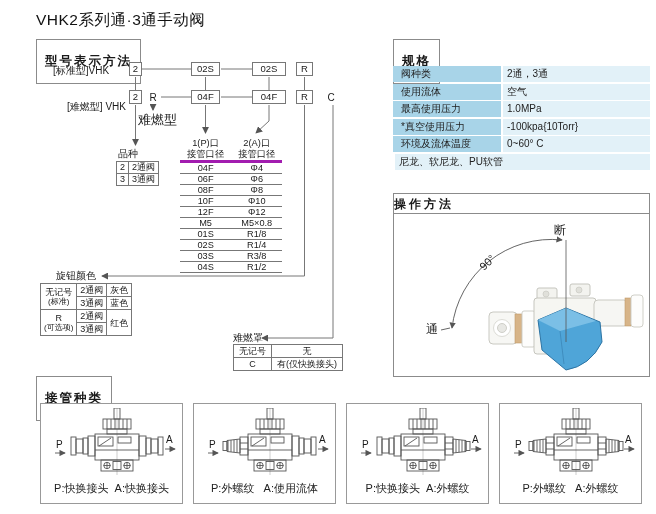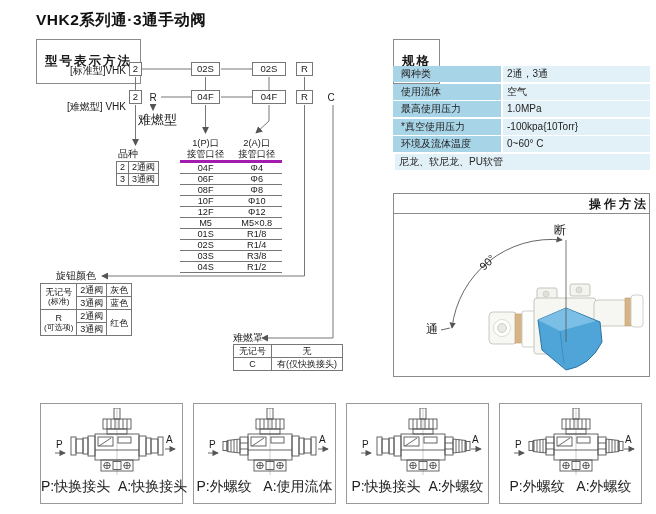--- a/index.html
+++ b/index.html
@@ -1,19 +1,19 @@
 <!DOCTYPE html>
 <html style="--spec-label-bg: #a8d4e8; --spec-value-bg: #e2f1f8; --knob-blue: #4fa5d8;"><head>
 <meta charset="utf-8">
 <style>
   *{box-sizing:border-box;margin:0;padding:0}
   html,body{background:#fff}
   #page{position:relative;width:656px;height:514px;background:#fff;overflow:hidden;
         font-family:"Liberation Sans","DejaVu Sans",sans-serif;color:#1a1a1a}
-  #page-title{position:absolute;left:36px;top:10px;font-size:15.5px;font-weight:bold;color:#111;letter-spacing:.5px}
+  #page-title{position:absolute;left:36px;top:10px;font-size:15.5px;font-weight:normal;color:#111;letter-spacing:.5px}
   .hdbox{position:absolute;border:1.5px solid #8b8b8b;background:#fff;font-weight:bold;
          font-size:12.5px;letter-spacing:2px;padding:14px 8px;line-height:15px;white-space:nowrap}
   .mtext{position:absolute;font-size:10px;line-height:13px;white-space:nowrap}
   .mbox{position:absolute;border:1px solid #777;height:14px;line-height:12px;font-size:9.5px;
         text-align:center;background:#fff}
   svg{display:block}
   svg text{font-family:"Liberation Sans","DejaVu Sans",sans-serif}
   
   .vtable{position:absolute;left:116px;top:161px;border-collapse:collapse;font-size:9px}
   .vtable td{border:1px solid #777;text-align:center;height:12px;line-height:11px;padding:0 3px;white-space:nowrap}
@@ -30,25 +30,25 @@
   .ctable td{border:1px solid #777;height:13px;line-height:11px;padding:0 5px;white-space:nowrap}
   
   #specs{position:absolute;left:393px;top:66px;width:257px}
   .spec-row{display:flex;height:16px;margin-bottom:1.5px}
   .spec-label{width:108px;background:var(--spec-label-bg,#a8d4e8);font-size:10px;line-height:16px;
               padding-left:8px;color:#222;white-space:nowrap}
   .spec-value{flex:1;background:var(--spec-value-bg,#e2f1f8);font-size:10px;line-height:16px;
               padding-left:4px;margin-left:2px;color:#222;white-space:nowrap}
   
   #opbox{position:absolute;left:393px;top:193px;width:257px;height:184px;border:1px solid #8b8b8b;background:#fff}
-  #opbox .ophd{height:20px;border-bottom:1px solid #8b8b8b;text-align:right;font-weight:bold;
+  #opbox .ophd{height:20px;border-bottom:1px solid #8b8b8b;text-align:left;font-weight:bold;
                font-size:12px;letter-spacing:3px;line-height:20px}
   
   .cbox{position:absolute;top:403px;width:143px;height:101px;border:1px solid #999;background:#fff}
-  .ccap{position:absolute;left:0;right:0;bottom:7px;text-align:center;font-size:14px;white-space:pre;color:#222}
+  .ccap{position:absolute;left:0;right:0;bottom:7px;text-align:center;font-size:11px;white-space:pre;color:#222}
   .cdraw{position:absolute;left:1px;top:4px}
 </style>
 </head>
 <body>
 
 <svg width="0" height="0" style="position:absolute" aria-hidden="true">
   <defs>
     <marker id="arr" viewBox="0 0 8 8" refX="7" refY="4" markerWidth="7" markerHeight="7" orient="auto-start-reverse">
       <path d="M0,0 L8,4 L0,8 Z" fill="#555"></path>
     </marker>
@@ -99,21 +99,21 @@
     </g>
   </defs>
 </svg>
 
 <div id="page">
 
   <div id="page-title">VHK2系列通·3通手动阀</div>
 
   <div class="hdbox" style="left:36px;top:39px">型号表示方法</div>
 
-  <div class="mtext" style="left:36px;top:64px;width:90px;text-align:right">[标准型]VHK</div>
+  <div class="mtext" style="left:36px;top:64px;width:90px;text-align:center">[标准型]VHK</div>
   <div class="mtext" style="left:36px;top:100px;width:90px;text-align:right">[难燃型] VHK</div>
 
   <div class="mbox" style="left:129px;top:62px;width:13px">2</div>
   <div class="mbox" style="left:191px;top:62px;width:29px">02S</div>
   <div class="mbox" style="left:252px;top:62px;width:34px">02S</div>
   <div class="mbox" style="left:296px;top:62px;width:17px">R</div>
 
   <div class="mbox" style="left:129px;top:90px;width:13px">2</div>
   <div class="mtext" style="left:146px;top:91px;width:14px;text-align:center">R</div>
   <div class="mbox" style="left:191px;top:90px;width:29px">04F</div>
@@ -306,20 +306,21 @@
         <rect x="231" y="84" width="6" height="28" fill="#d7b488" stroke="#c09a6a" stroke-width="0.6"></rect>
         <rect x="237" y="81" width="12" height="32" rx="3" fill="#fdfdfc" stroke="#cfcfc8"></rect>
         <path d="M144,106 L172,94 L206,108 L208,128 Q196,152 172,156 L148,136 Z" style="fill:var(--knob-blue,#4fa5d8)" stroke="#2d74a4" stroke-width="1"></path>
         <path d="M144,106 L172,94 L202,107 L166,117 Z" fill="#7fc2e8" opacity="0.9"></path>
         <path d="M166,117 L170,150" stroke="#3b87b8" stroke-width="0.8" fill="none"></path>
       </g>
       <line x1="172" y1="26" x2="172" y2="128" stroke="#555" stroke-width="0.8"></line>
     </svg>
   </div>
 
+  <div class="hdbox" style="left:36px;top:376px">接管种类</div>
 
   <div class="cbox" style="left:40px">
     <svg class="cdraw" width="141" height="70" viewBox="0 0 141 70">
       <use href="#vbody" transform="translate(75,38)"></use>
       <use href="#qf" transform="translate(53,38)"></use>
       <use href="#qf" transform="translate(97,38) scale(-1,1)"></use>
       <text x="14" y="40" font-size="10" fill="#1a1a1a">P</text>
       <line x1="13" y1="45" x2="23" y2="45" stroke="#555" stroke-width="0.9" marker-end="url(#arr)"></line>
       <text x="124" y="35" font-size="10" fill="#1a1a1a">A</text>
       <line x1="123" y1="41" x2="133" y2="41" stroke="#555" stroke-width="0.9" marker-end="url(#arr)"></line>

